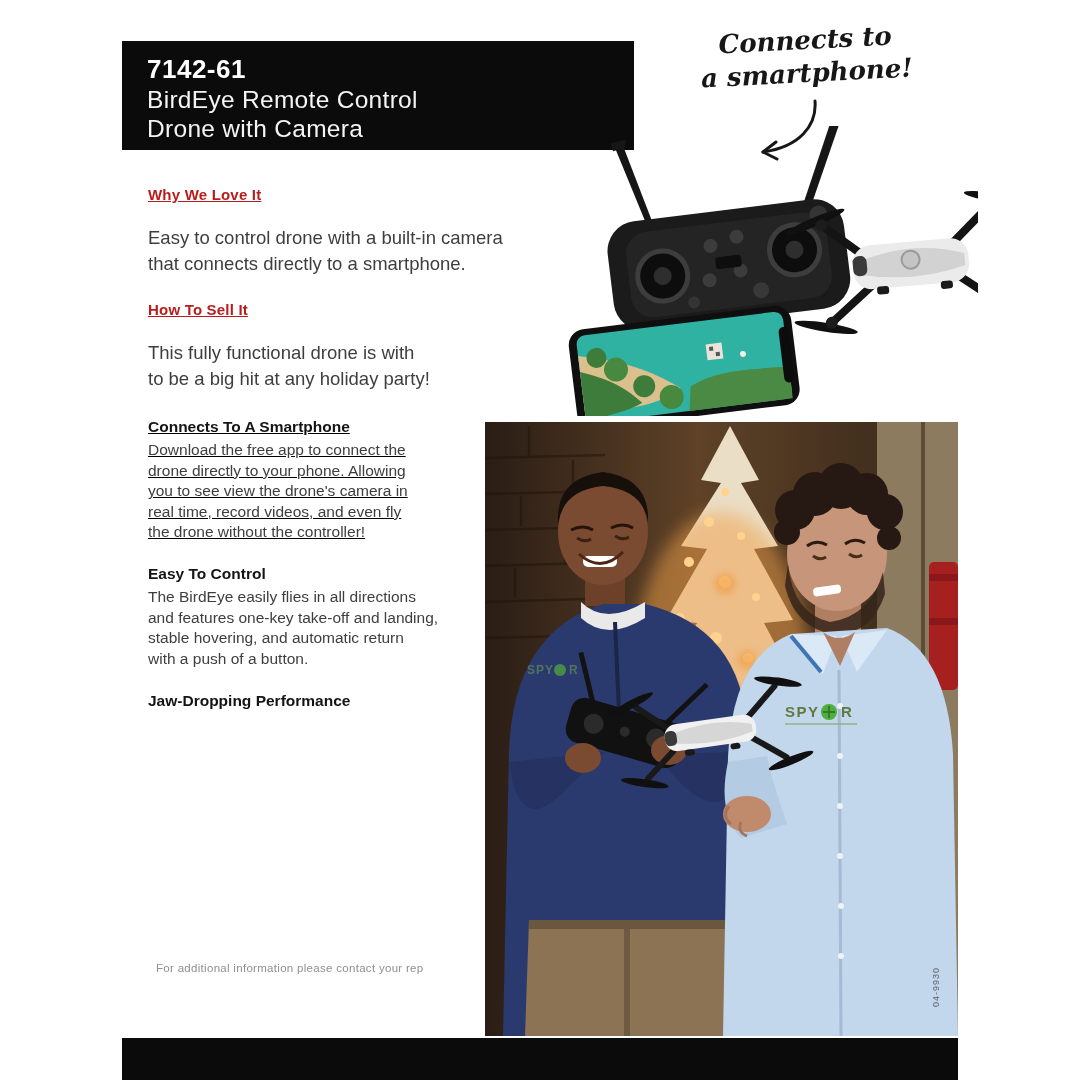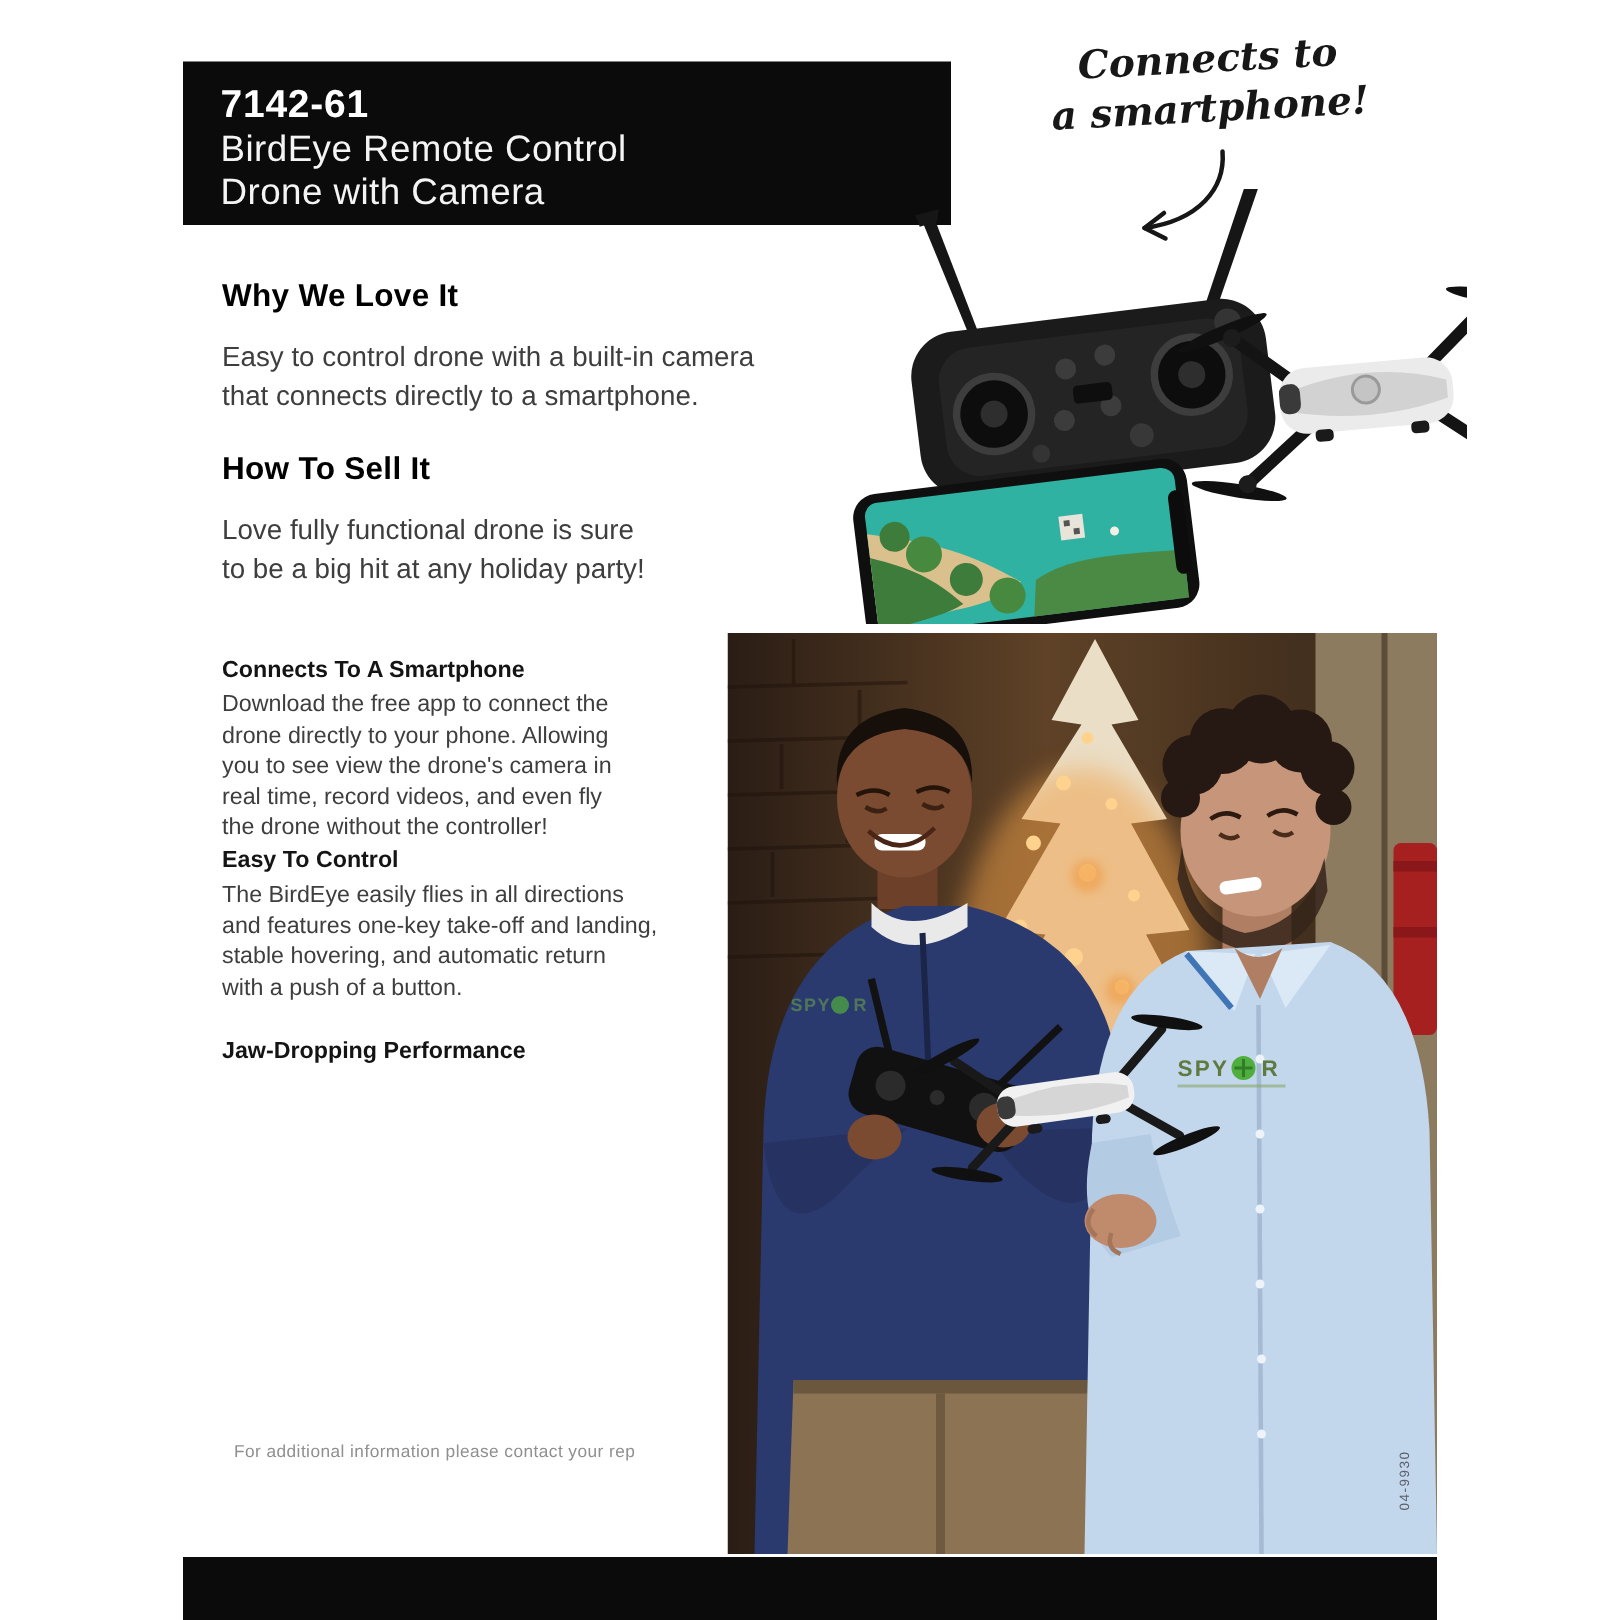--- a/index.html
+++ b/index.html
@@ -21,21 +21,21 @@
 
   
   .callout{
     left:700px;top:24px;width:212px;text-align:center;
     font-family:"DejaVu Serif",serif;font-style:italic;font-weight:600;
     font-size:26px;line-height:33px;color:#171717;transform:rotate(-3deg);
   }
   .callout-arrow{left:747px;top:98px;}
 
   
-  .h-big{left:148px;width:380px;font-size:21px;font-weight:700;color:#000000;letter-spacing:.2px;}
+  .h-big{left:148px;width:380px;font-size:15px;font-weight:700;color:#b91c1c;letter-spacing:.2px;text-decoration:underline;}
   .body-big{left:148px;width:390px;font-size:18.5px;line-height:26px;color:#3e3e3e;white-space:pre-line;}
   .feature{left:148px;width:360px;}
   .feature .f-title{font-size:15.5px;font-weight:700;color:#141414;margin-bottom:4px;}
   .feature .f-body{font-size:15.5px;line-height:20.5px;color:#3e3e3e;white-space:pre-line;}
 
   
   .brand{left:156px;top:956px;}
   .brand .logo{
     font-size:43px;font-weight:800;color:#1d3f78;letter-spacing:-1px;
     font-family:"Liberation Sans",sans-serif;line-height:46px;
@@ -138,24 +138,24 @@
     <rect x="318" y="158" width="12" height="8" rx="3" fill="#1a1a1a"></rect>
     <rect x="382" y="158" width="12" height="8" rx="3" fill="#1a1a1a"></rect>
   </g>
 </svg>
 
 <div class="abs h-big" style="top:186px;">Why We Love It</div>
 <div class="abs body-big" style="top:225px;">Easy to control drone with a built-in camera
 that connects directly to a smartphone.</div>
 
 <div class="abs h-big" style="top:301px;">How To Sell It</div>
-<div class="abs body-big" style="top:340px;">Love fully functional drone is sure
+<div class="abs body-big" style="top:340px;">This fully functional drone is with
 to be a big hit at any holiday party!</div>
 
-<div class="abs feature" style="top:438px;">
+<div class="abs feature" style="top:418px;text-decoration:underline;">
   <div class="f-title">Connects To A Smartphone</div>
   <div class="f-body">Download the free app to connect the
 drone directly to your phone. Allowing
 you to see view the drone's camera in
 real time, record videos, and even fly
 the drone without the controller!</div>
 </div>
 <div class="abs feature" style="top:565px;">
   <div class="f-title">Easy To Control</div>
   <div class="f-body">The BirdEye easily flies in all directions

